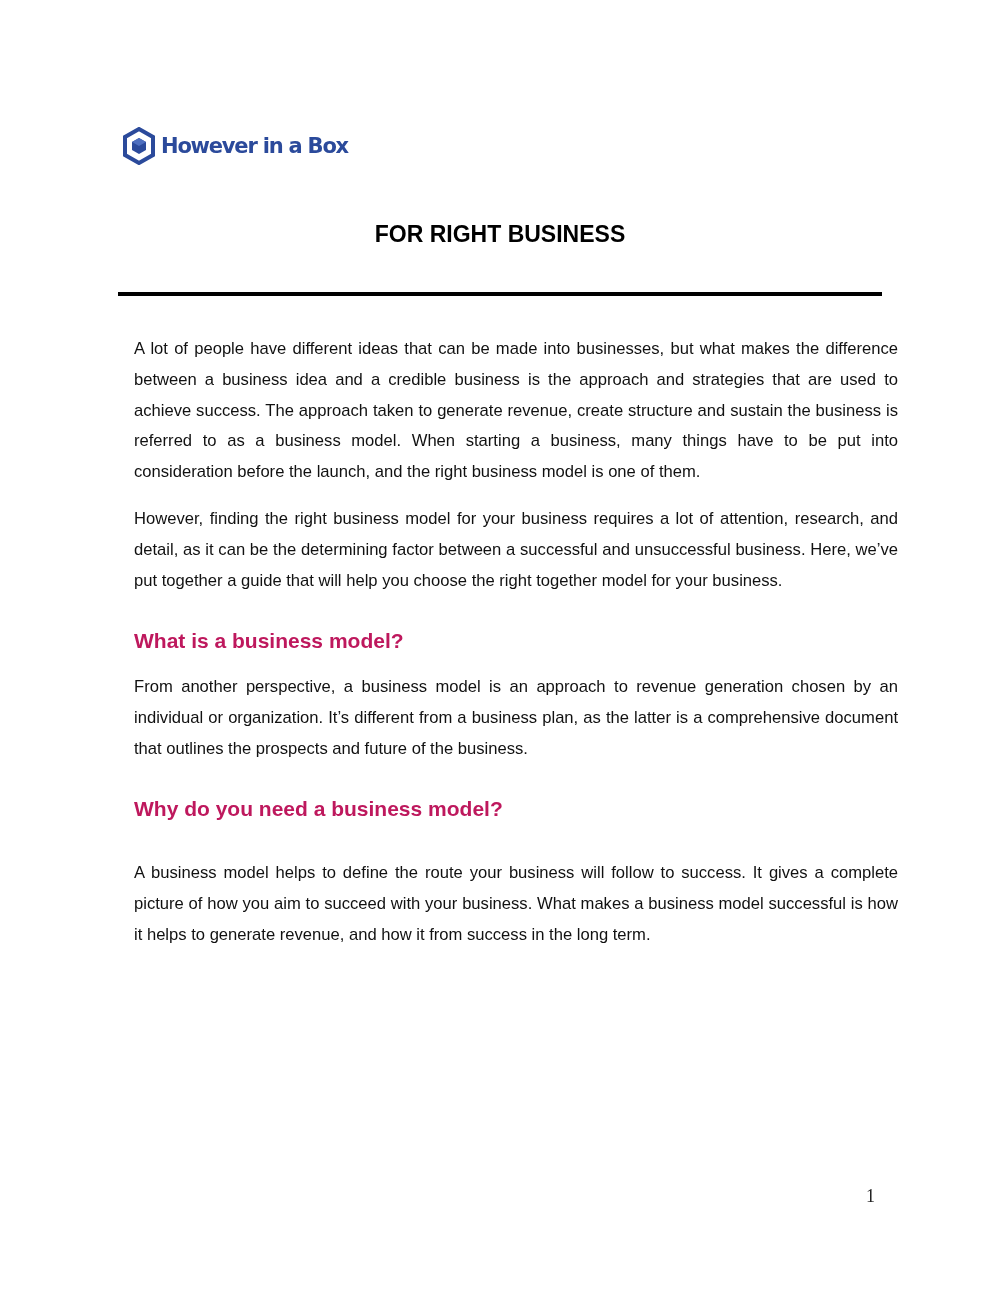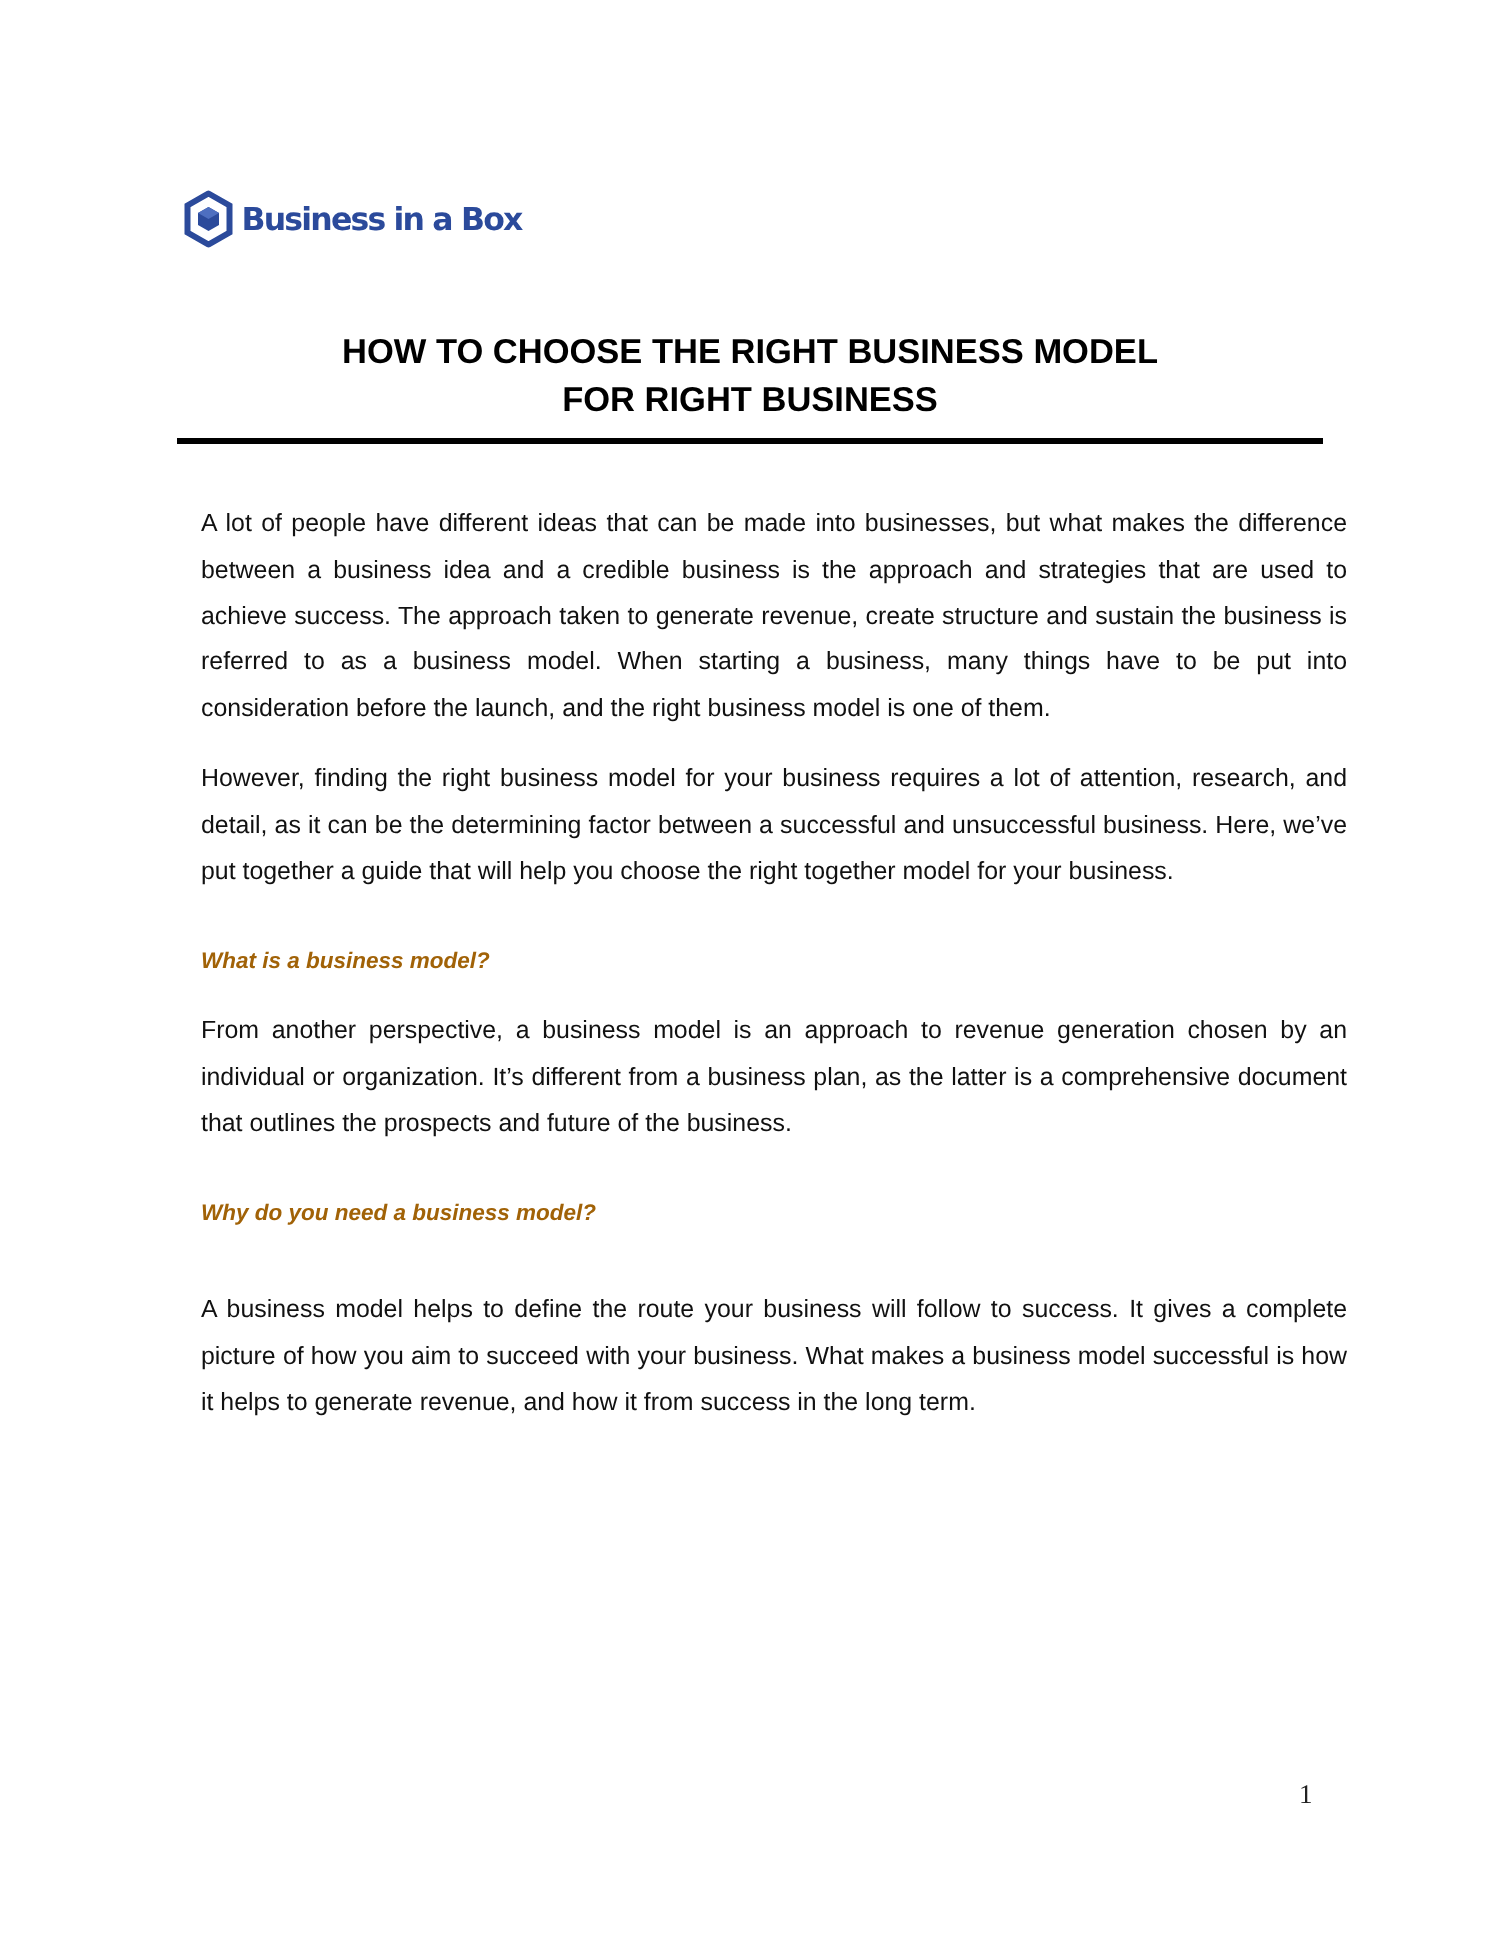--- a/index.html
+++ b/index.html
@@ -7,39 +7,38 @@
     .page { position: absolute; left: 0; top: 0; width: 1000px; height: 1290px; background: #fff; }
     .logo { position: absolute; left: 122px; top: 126px; height: 40px; display: flex; align-items: center; }
     .logo svg { display: block; }
     .logo-text { font-family: "DejaVu Sans", sans-serif; font-weight: bold; color: #2b4a9b; font-size: 21px; letter-spacing: -1.2px; margin-left: 5px; line-height: 1; }
     .title { position: absolute; left: 118px; width: 764px; top: 218px; text-align: center; font-family: "Liberation Sans", sans-serif; font-weight: bold; font-size: 23px; line-height: 32px; color: #000; }
     .rule { position: absolute; left: 118px; width: 764px; top: 292px; height: 4px; background: #000; }
     .content { position: absolute; left: 134px; width: 764px; top: 334px; font-family: "Liberation Sans", sans-serif; font-size: 16.6px; line-height: 30.8px; color: #111; }
     .content p { margin: 0; text-align: justify; }
     .p1 { margin-bottom: 16px !important; }
     .gap { margin-bottom: 16px !important; }
-    h2 { font-family: "Liberation Sans", sans-serif; font-weight: bold; font-size: 15px; margin: 0; line-height: 30.8px; color: #a16207; font-style: italic; }
+    h2 { font-family: "Liberation Sans", sans-serif; font-weight: bold; font-size: 21px; margin: 0; line-height: 30.8px; color: #be185d; }
     .page-number { position: absolute; left: 866px; top: 1186px; font-family: "Liberation Serif", serif; font-size: 18px; color: #222; }
   </style>
 </head>
 <body>
 
 <div class="page">
 
   <div class="logo">
     <svg width="34" height="38" viewBox="0 0 34 38">
       <polygon points="17,2 31,10 31,28 17,36 3,28 3,10" fill="none" stroke="#2b4a9b" stroke-width="4"></polygon>
       <polygon points="17,11 24,15 24,23 17,27 10,23 10,15" fill="#2b4a9b"></polygon>
       <polygon points="17,11 24,15 17,19 10,15" fill="#4e6fc0"></polygon>
     </svg>
-    <span class="logo-text">Business in a Box</span>
+    <span class="logo-text">However in a Box</span>
   </div>
 
   <div class="title">
-    <div>HOW TO CHOOSE THE RIGHT BUSINESS MODEL</div>
     <div>FOR RIGHT BUSINESS</div>
   </div>
 
   <div class="rule"></div>
 
   <div class="content">
     <p class="p1">A lot of people have different ideas that can be made into businesses, but what makes the difference between a business idea and a credible business is the approach and strategies that are used to achieve success. The approach taken to generate revenue, create structure and sustain the business is referred to as a business model. When starting a business, many things have to be put into consideration before the launch, and the right business model is one of them.</p>
     <p style="margin-bottom:30px">However, finding the right business model for your business requires a lot of attention, research, and detail, as it can be the determining factor between a successful and unsuccessful business. Here, we’ve put together a guide that will help you choose the right together model for your business.</p>
 
     <h2 style="margin-bottom:15px">What is a business model?</h2>

